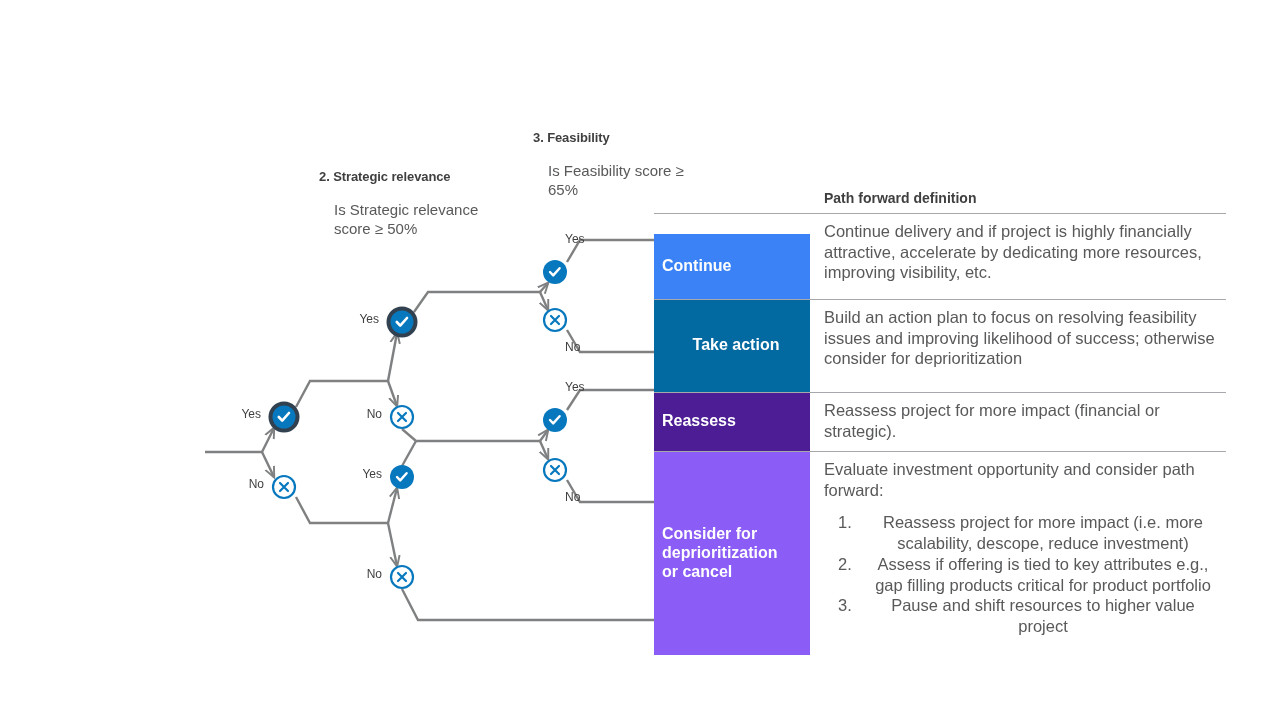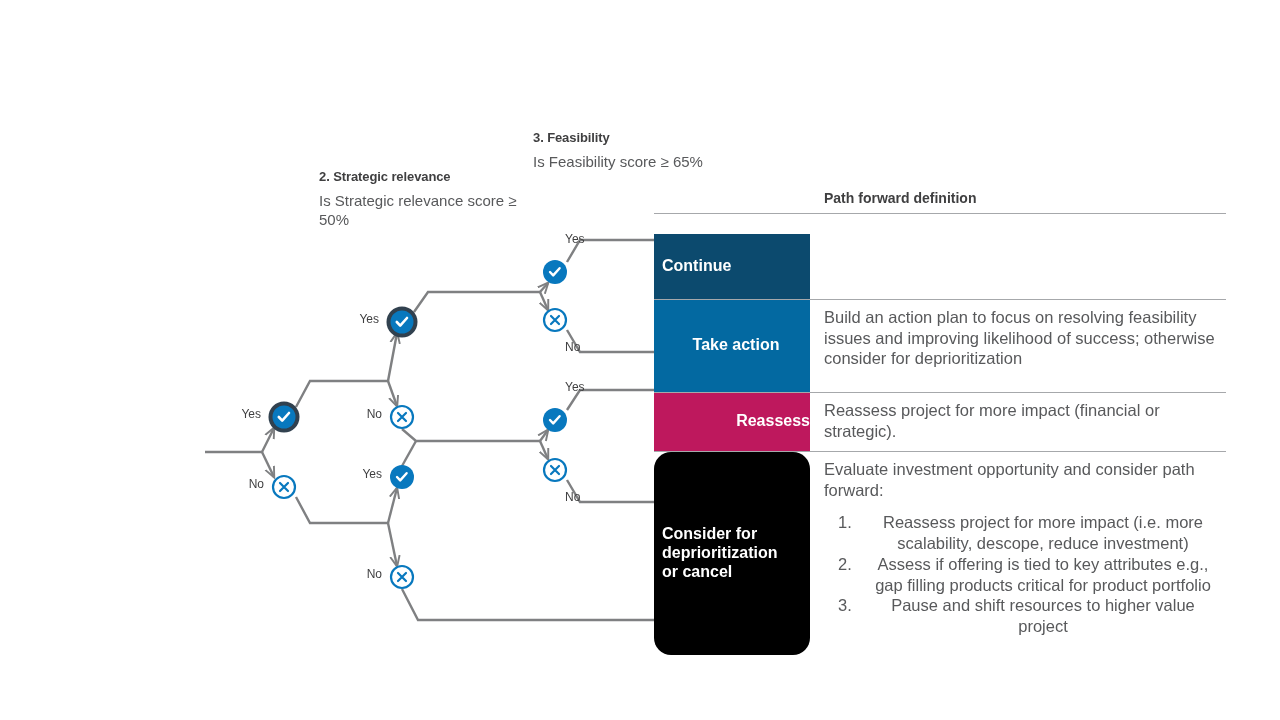--- a/index.html
+++ b/index.html
@@ -11,21 +11,21 @@
   }
   #root{position:relative;width:1280px;height:720px;}
 
   
   .col-head{position:absolute;}
   .col-title{
     font-size:13px;font-weight:bold;color:#3f3f40;line-height:1.22;
     margin:0 0 6px 0;letter-spacing:-0.1px;
   }
   .col-sub{
-    font-size:15px;color:#58595b;line-height:1.28;margin:0;
+    font-size:15px;color:#58595b;line-height:1.28;margin:15px;
   }
   .col-sub.blue{color:#0878be;font-weight:bold;}
   .col-sub.gap{margin-top:10px;}
 
   #head1{left:55px;top:358px;width:160px;}
   #head2{left:319px;top:169px;width:200px;}
   #head3{left:533px;top:130px;width:170px;}
 
   
   #tree{position:absolute;left:0;top:0;width:1280px;height:720px;}
@@ -172,51 +172,54 @@
           <path d="M9,9 L17,17 M17,9 L9,17" stroke="#0878be" stroke-width="2.2" stroke-linecap="round"></path>
         </svg></div>
       <div class="blabel" style="left: 565px; top: 491px;">No</div>
     </div>
 
   <div id="table">
     <div class="tbl-head">Path forward definition</div>
     <div class="rule"></div>
     <div id="rows-layer">
         <div class="trow" style="height: 85px;">
-          <div class="tag" style="background: #0c4a6e; color: rgb(255, 255, 255); margin-top: 20px;">
+          <div class="tag" style="background: #3b82f6; color: rgb(255, 255, 255); margin-top: 20px;">
             <div>
               <span>Continue</span>
             </div>
+          </div>
+          <div class="desc">
+            <p>Continue delivery and if project is highly financially attractive, accelerate by dedicating more resources, improving visibility, etc.</p>
           </div>
         </div>
         <div class="rule"></div>
         <div class="trow" style="height: 92px;">
           <div class="tag" style="background: #0369a1; color: rgb(255, 255, 255); justify-content: center;">
             <div>
               <span>Take action</span>
             </div>
           </div>
           <div class="desc">
             <p>Build an action plan to focus on resolving feasibility issues and improving likelihood of success; otherwise consider for deprioritization</p>
           </div>
         </div>
         <div class="rule"></div>
         <div class="trow" style="height: 58px;">
-          <div class="tag" style="background: #be185d; color: rgb(255, 255, 255); justify-content: flex-end;">
+          <div class="tag" style="background: #4c1d95; color: rgb(255, 255, 255);">
             <div>
               <span>Reassess</span>
             </div>
           </div>
           <div class="desc">
             <p>Reassess project for more impact (financial or strategic).</p>
           </div>
         </div>
         <div class="rule"></div>
         <div class="trow" style="height: 203px;">
-          <div class="tag" style="background: #000000; color: rgb(255, 255, 255); border-radius: 17px;">
+          <div class="tag" style="background: #8b5cf6; color: rgb(255, 255, 255);">
             <div>
               <span>Consider for</span>
               <span>deprioritization</span>
               <span>or cancel</span>
             </div>
           </div>
           <div class="desc">
             <p>Evaluate investment opportunity and consider path forward:</p>
             <ol class="steps">
               <li>Reassess project for more impact (i.e. more scalability, descope, reduce investment)</li>

